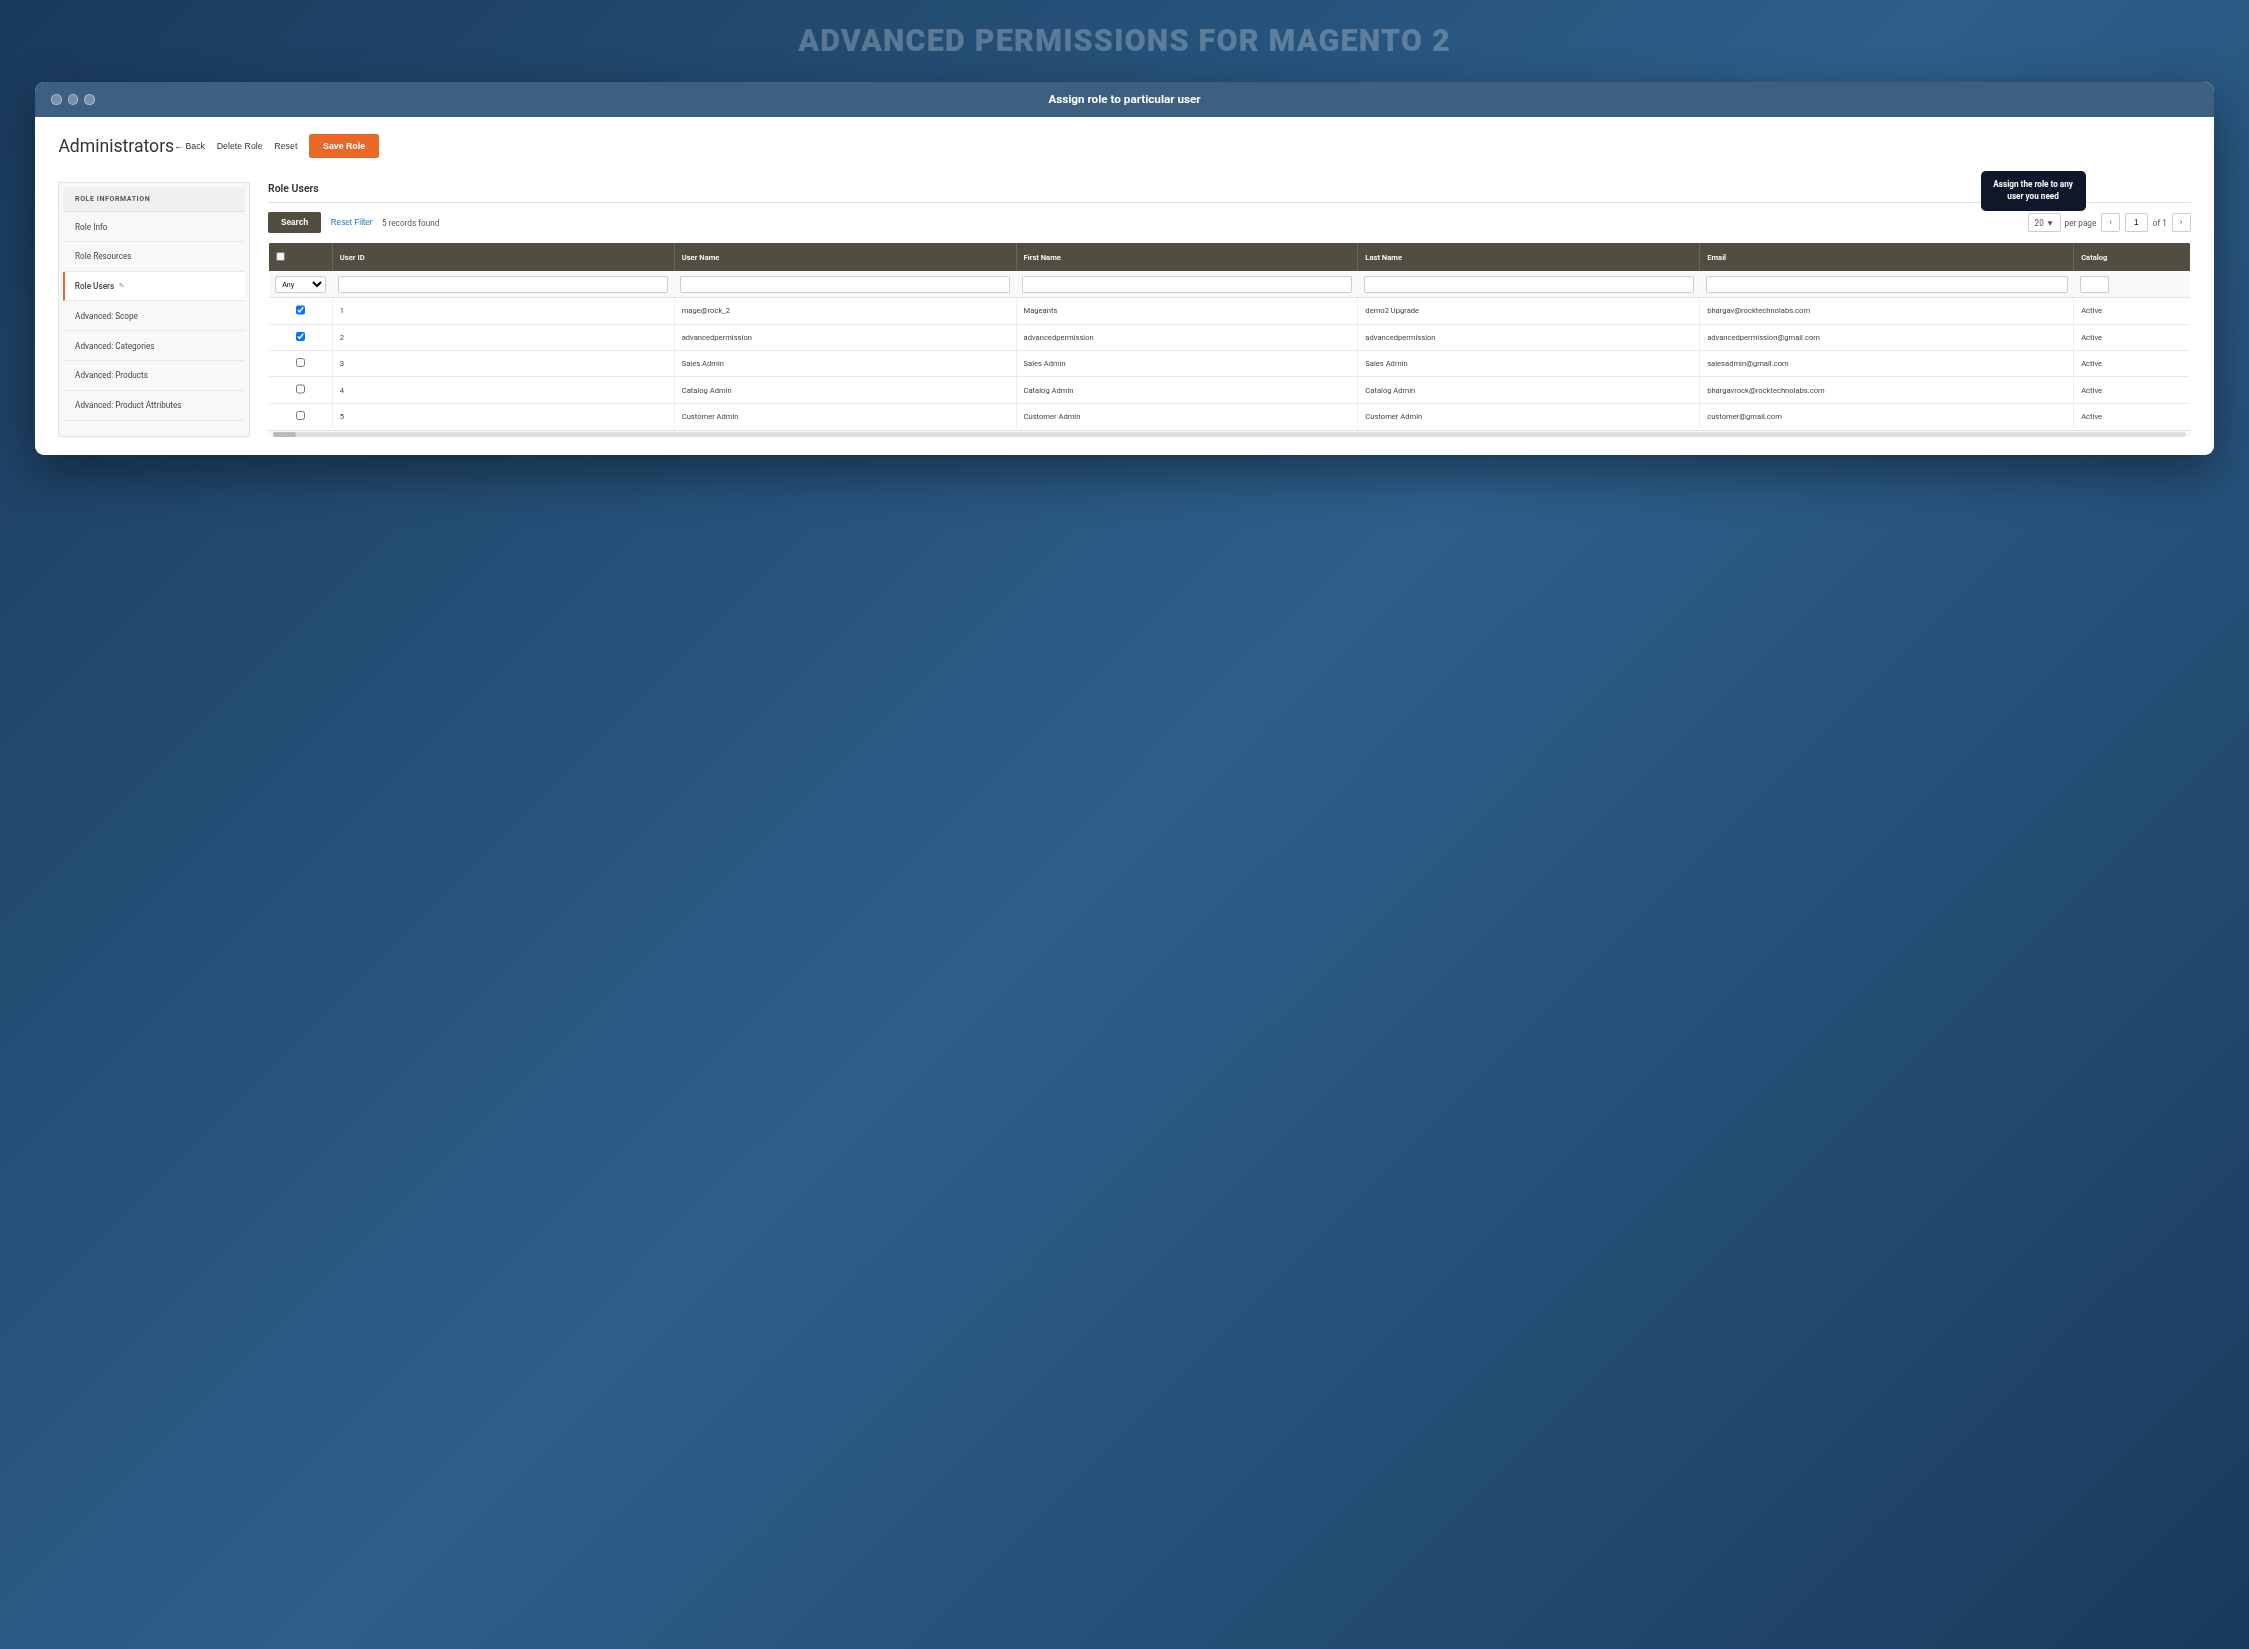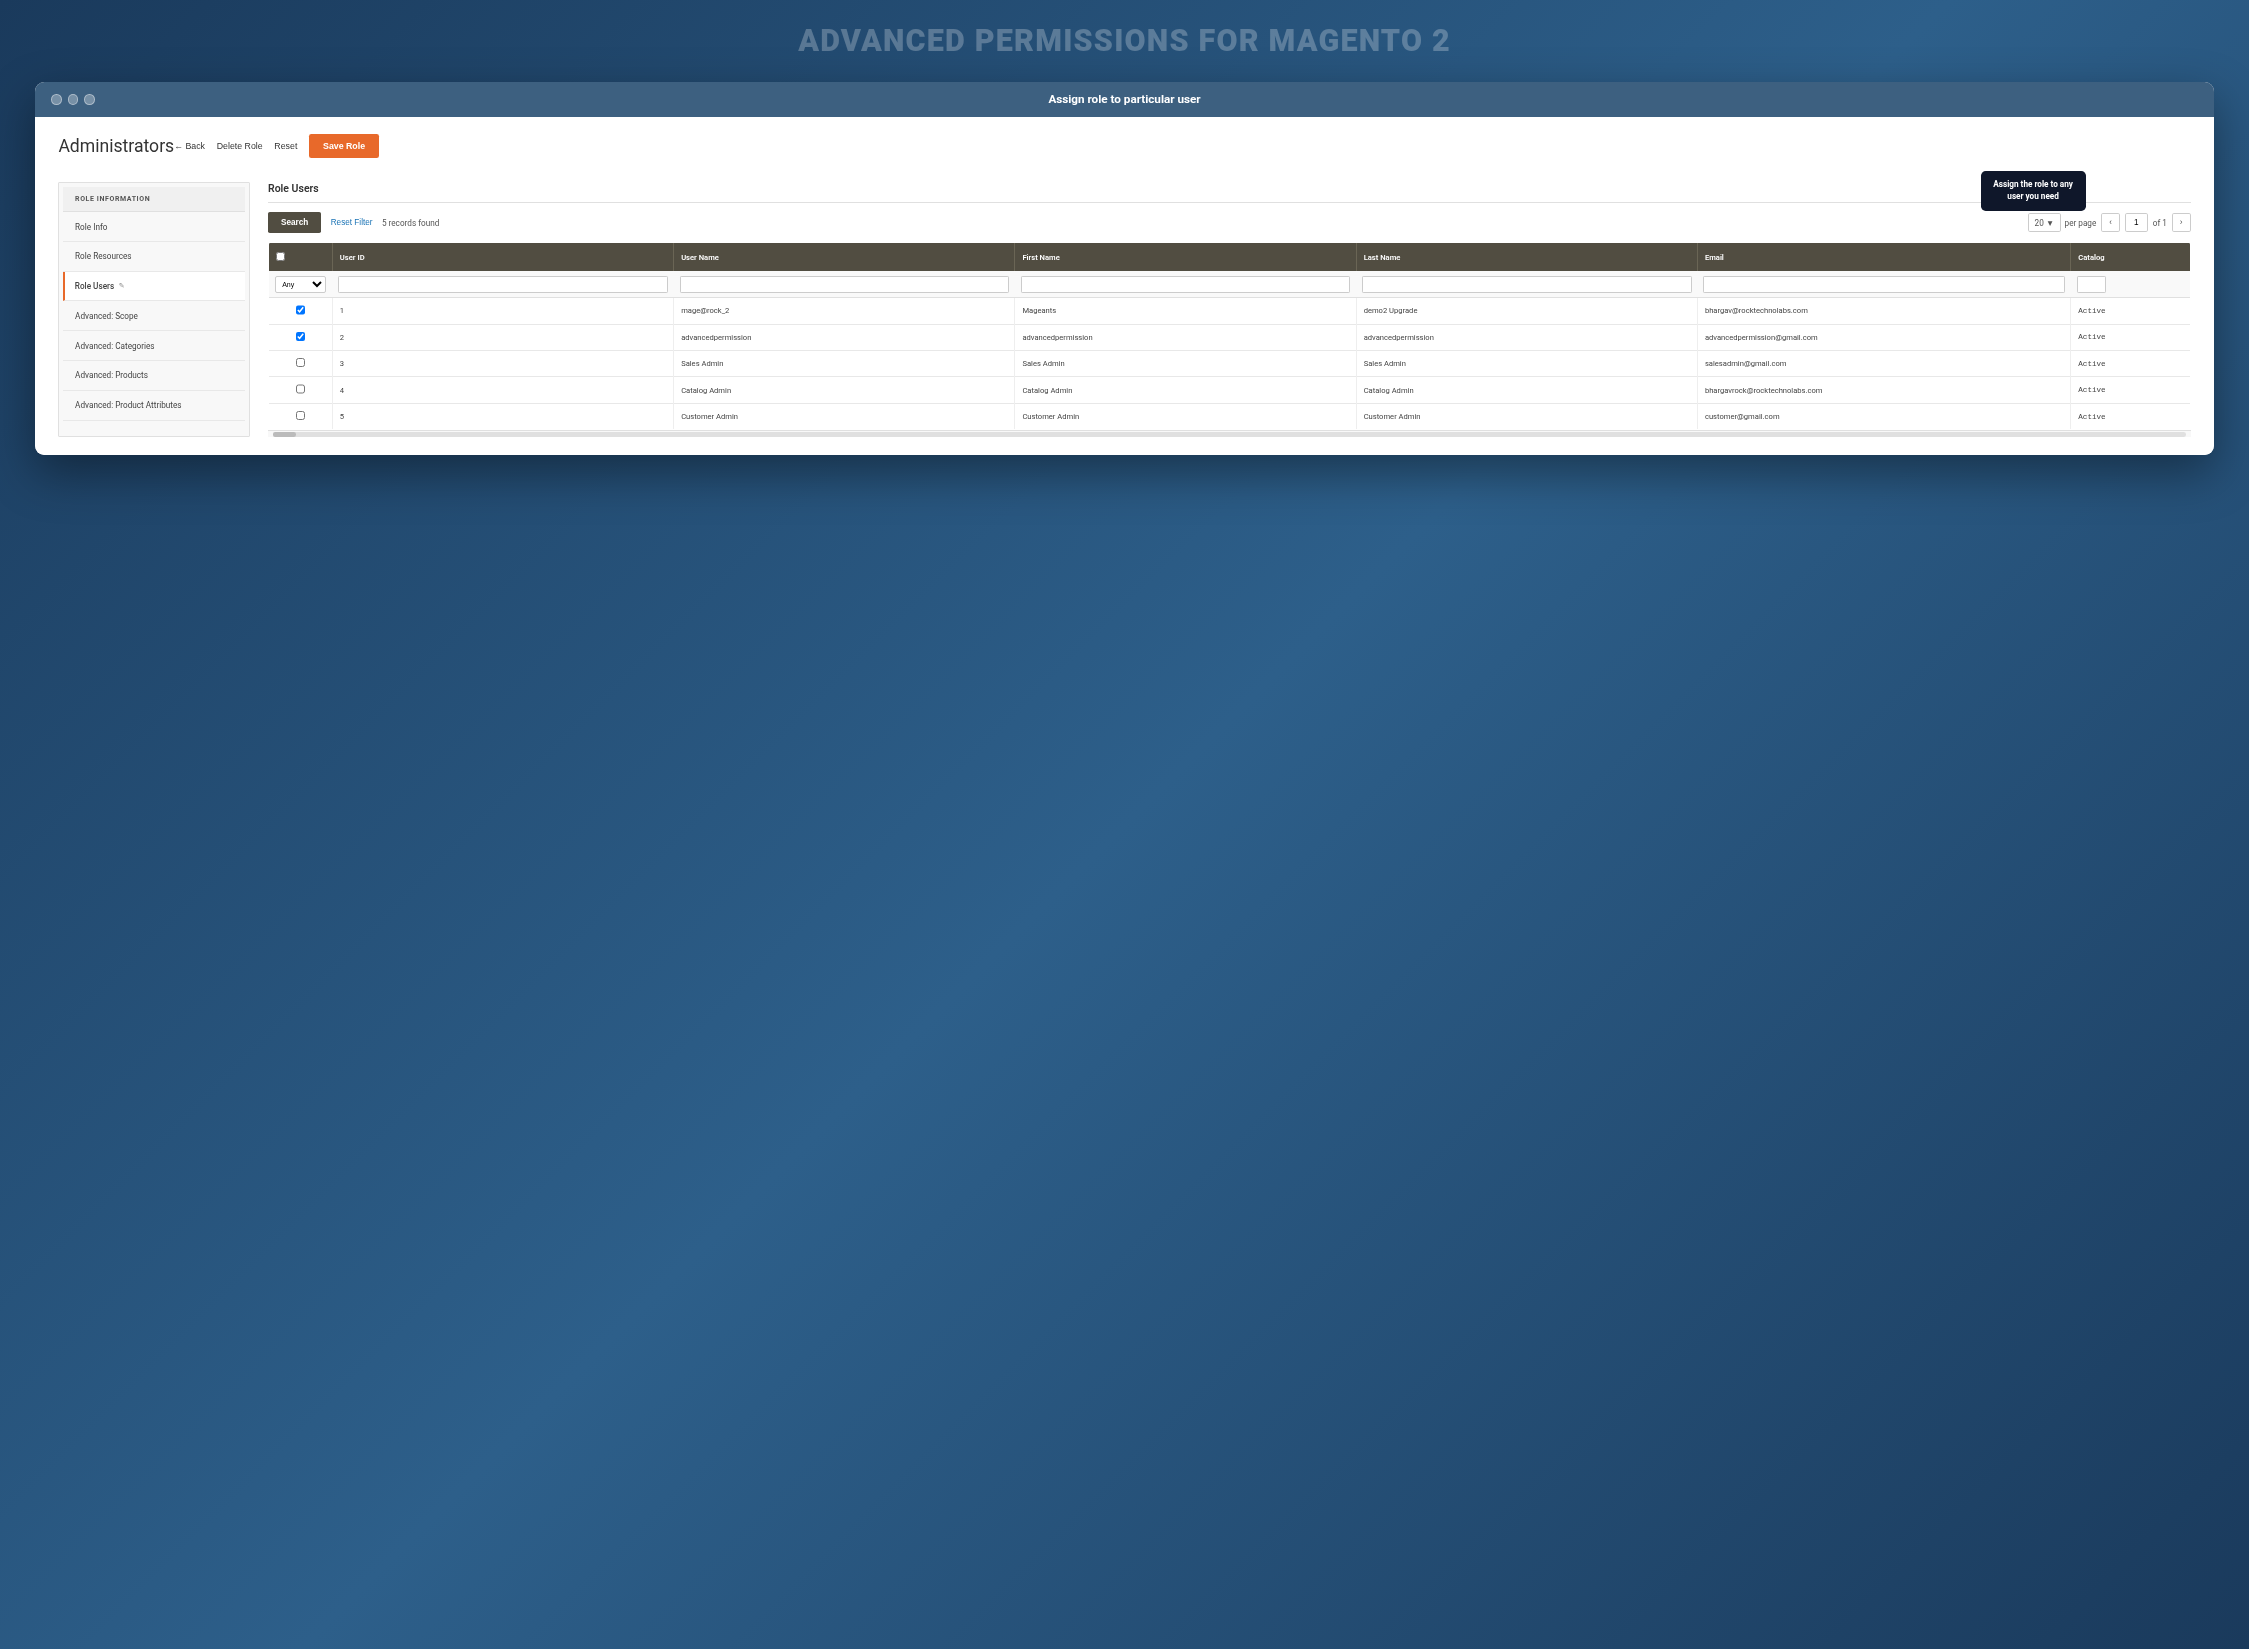--- a/index.html
+++ b/index.html
@@ -375,21 +375,20 @@
     }
 
     input[type="checkbox"] {
       width: 9.4px;
       height: 9.4px;
       cursor: pointer;
     }
 
     .active-badge {
       color: #444;
-      font-family: Liberation Mono, monospace;
     }
 
     .table-footer {
       display: flex;
       background: #f8f8f8;
       border-top: 0.6px solid #e0e0e0;
       height: 7px;
       position: relative;
       overflow: hidden;
     }

